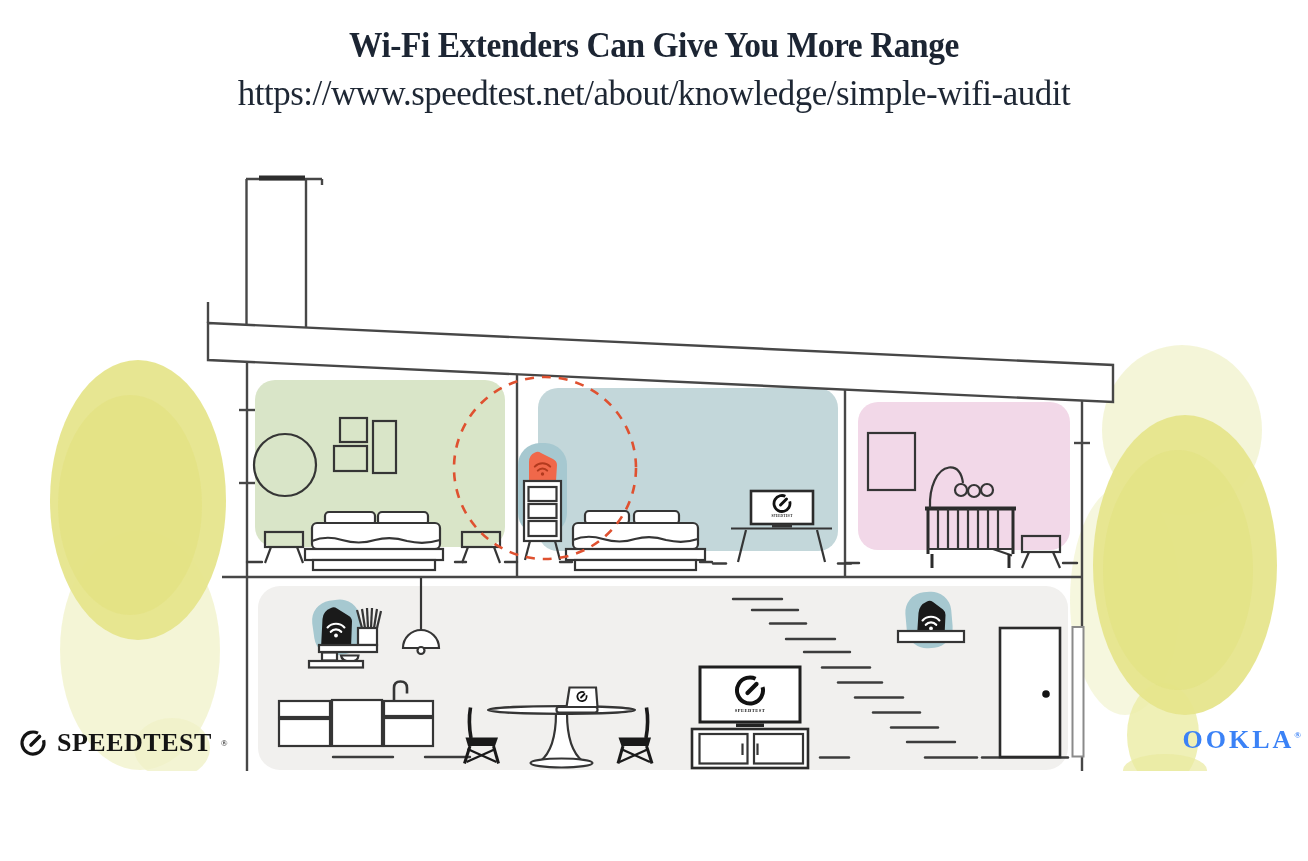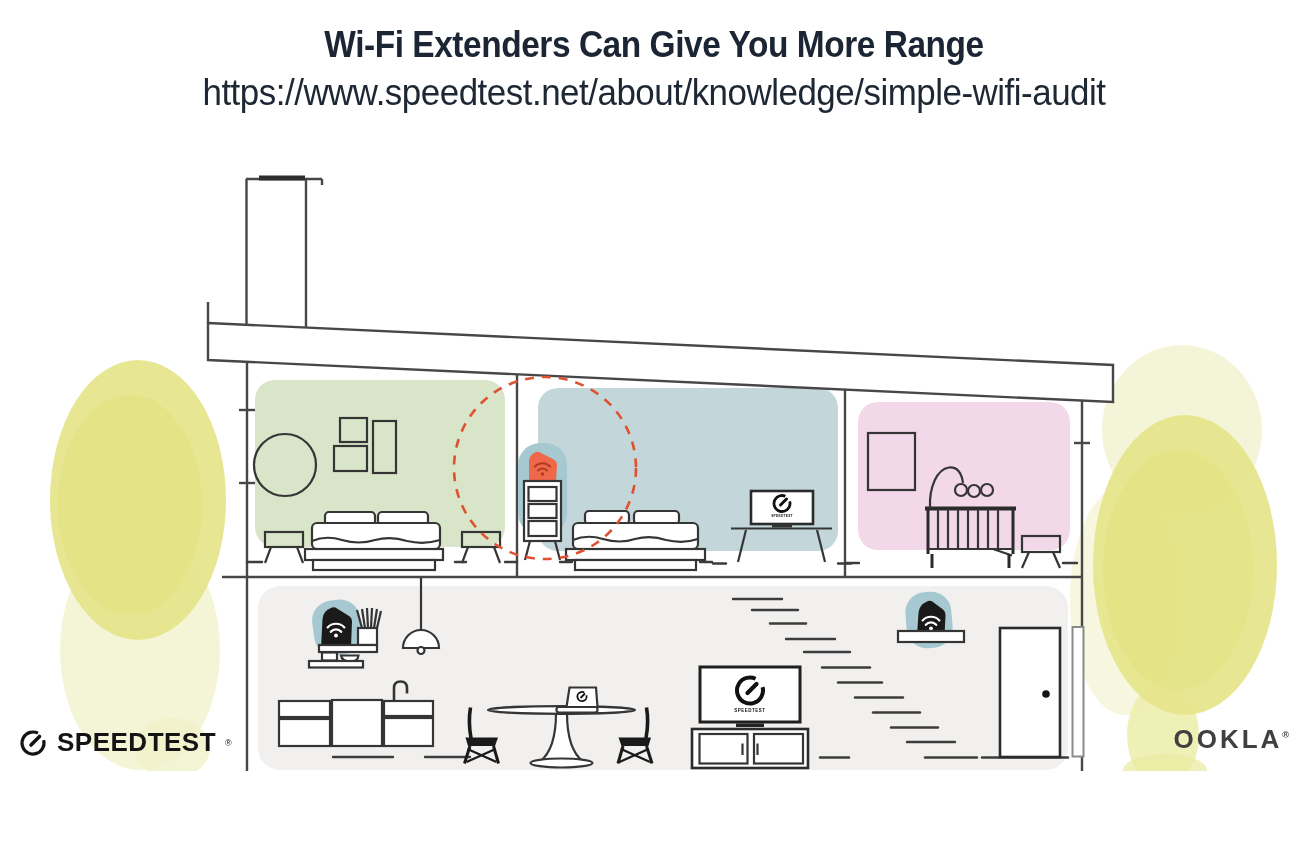--- a/index.html
+++ b/index.html
@@ -1,35 +1,35 @@
 <!DOCTYPE html>
 <html><head>
 <meta charset="utf-8">
 <style>
   html,body{margin:0;padding:0;background:#ffffff;}
   .canvas{position:relative;width:1308px;height:771px;background:#ffffff;overflow:hidden;
-          font-family:Liberation Sans, sans-serif;}
+          font-family:Liberation Serif, serif;}
   .title{position:absolute;top:24px;left:0;width:100%;text-align:center;
          font-size:36px;font-weight:700;color:#1c2533;letter-spacing:-0.5px;
          transform:scaleX(.93);white-space:nowrap;}
   .url{position:absolute;top:72px;left:0;width:100%;text-align:center;
        font-size:36px;font-weight:400;color:#1e2734;letter-spacing:-0.5px;
        transform:scaleX(.97);white-space:nowrap;}
   svg.house{position:absolute;left:0;top:0;width:1308px;height:861px;}
   
   .sk   {stroke:#474747;stroke-width:2.4;fill:none;}
   .skw  {stroke:#474747;stroke-width:2.4;fill:#ffffff;}
   .fur  {stroke:#353535;stroke-width:2.2;fill:none;}
   .furw {stroke:#353535;stroke-width:2.2;fill:#ffffff;}
   .dash {stroke:#3c3c3c;stroke-width:2.4;fill:none;stroke-linecap:round;}
   .wifi {stroke:#ffffff;stroke-width:2.2;fill:none;stroke-linecap:round;}
   .footer-left{position:absolute;left:18px;bottom:13px;display:flex;align-items:center;gap:9px;color:#141414;}
   .footer-left .word{font-size:26px;font-weight:700;letter-spacing:0.5px;}
   .footer-left sup,.footer-right sup{font-size:9px;vertical-align:super;}
-  .footer-right{position:absolute;right:16px;bottom:16px;color:#404040;
+  .footer-right{position:absolute;right:4px;bottom:16px;color:#3b82f6;
                 font-size:26px;font-weight:700;letter-spacing:3px;}
 </style>
 </head>
 <body>
 
 <div class="canvas">
 
   <div class="title">Wi-Fi Extenders Can Give You More Range</div>
   <div class="url">https://www.speedtest.net/about/knowledge/simple-wifi-audit</div>
 

